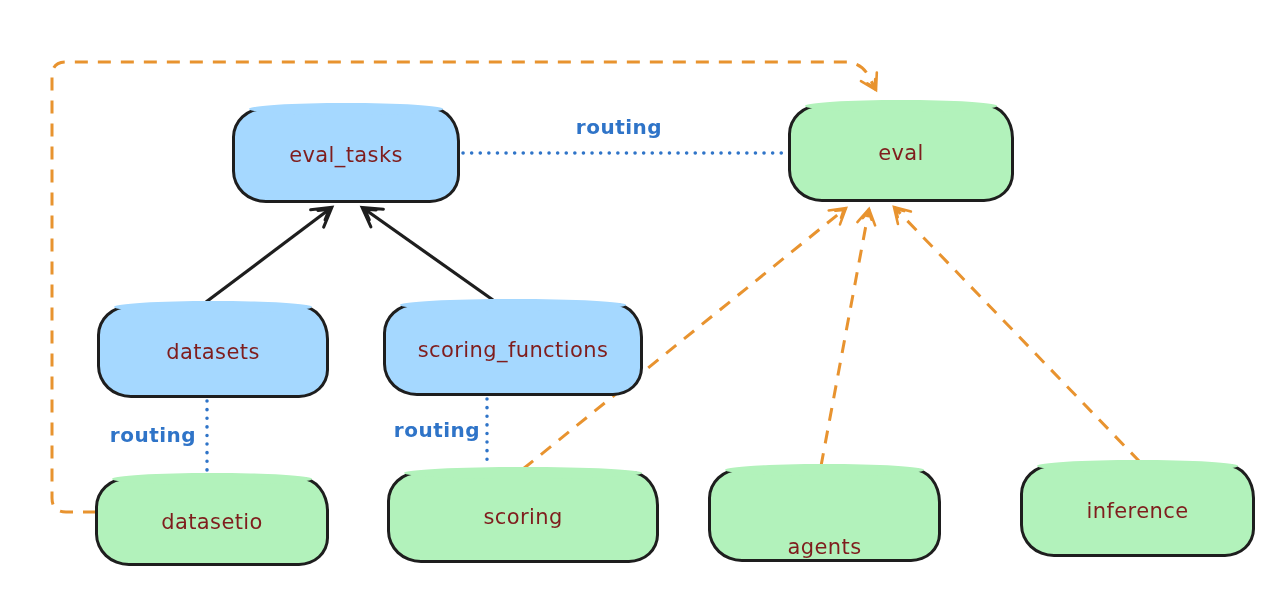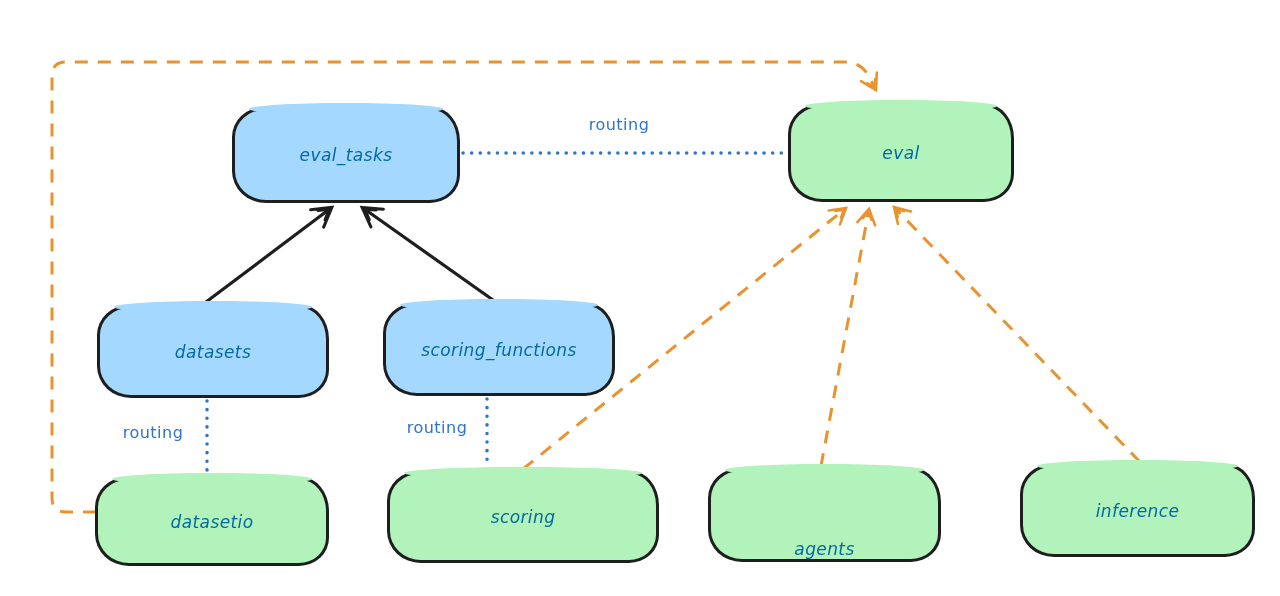--- a/index.html
+++ b/index.html
@@ -36,39 +36,38 @@
     position: absolute;
     left: 14px; right: 14px; top: -7px;
     height: 12px;
     background: inherit;
     border-radius: 50%;
     z-index: -1;
   }
   .node.blue  { background: #a5d8ff; }
   .node.green { background: #b2f2bb; }
   .node-label {
-    color: #0369a1;
-    font-size: 17px;
+    color: #7f1d1d;
+    font-size: 21px;
     letter-spacing: 0.4px;
     white-space: nowrap;
-    font-style: italic;
   }
   .n-eval_tasks        { left: 232px;  top: 107px; width: 228px; height: 96px; }
   .n-eval              { left: 788px;  top: 104px; width: 226px; height: 98px; }
   .n-datasets          { left: 97px;   top: 305px; width: 232px; height: 93px; }
-  .n-scoring_functions { left: 383px;  top: 303px; width: 232px; height: 93px; }
+  .n-scoring_functions { left: 383px;  top: 303px; width: 260px; height: 93px; }
   .n-datasetio         { left: 95px;   top: 477px; width: 234px; height: 89px; }
   .n-scoring           { left: 387px;  top: 471px; width: 272px; height: 92px; }
   .n-agents            { left: 708px;  top: 468px; width: 233px; height: 94px; align-items: flex-end; }
   .n-inference         { left: 1020px; top: 464px; width: 235px; height: 93px; }
   .edge-label {
     position: absolute;
     color: #2f74c8;
-    font-size: 16px;
-    font-weight: normal;
+    font-size: 20px;
+    font-weight: bold;
     text-align: center;
     letter-spacing: 0.5px;
     z-index: 3;
     white-space: nowrap;
   }
   .el-top  { left: 549px; top: 115px; width: 140px; }
   .el-left { left: 93px;  top: 423px; width: 120px; }
   .el-mid  { left: 377px; top: 418px; width: 120px; }
 </style>
 </head>

